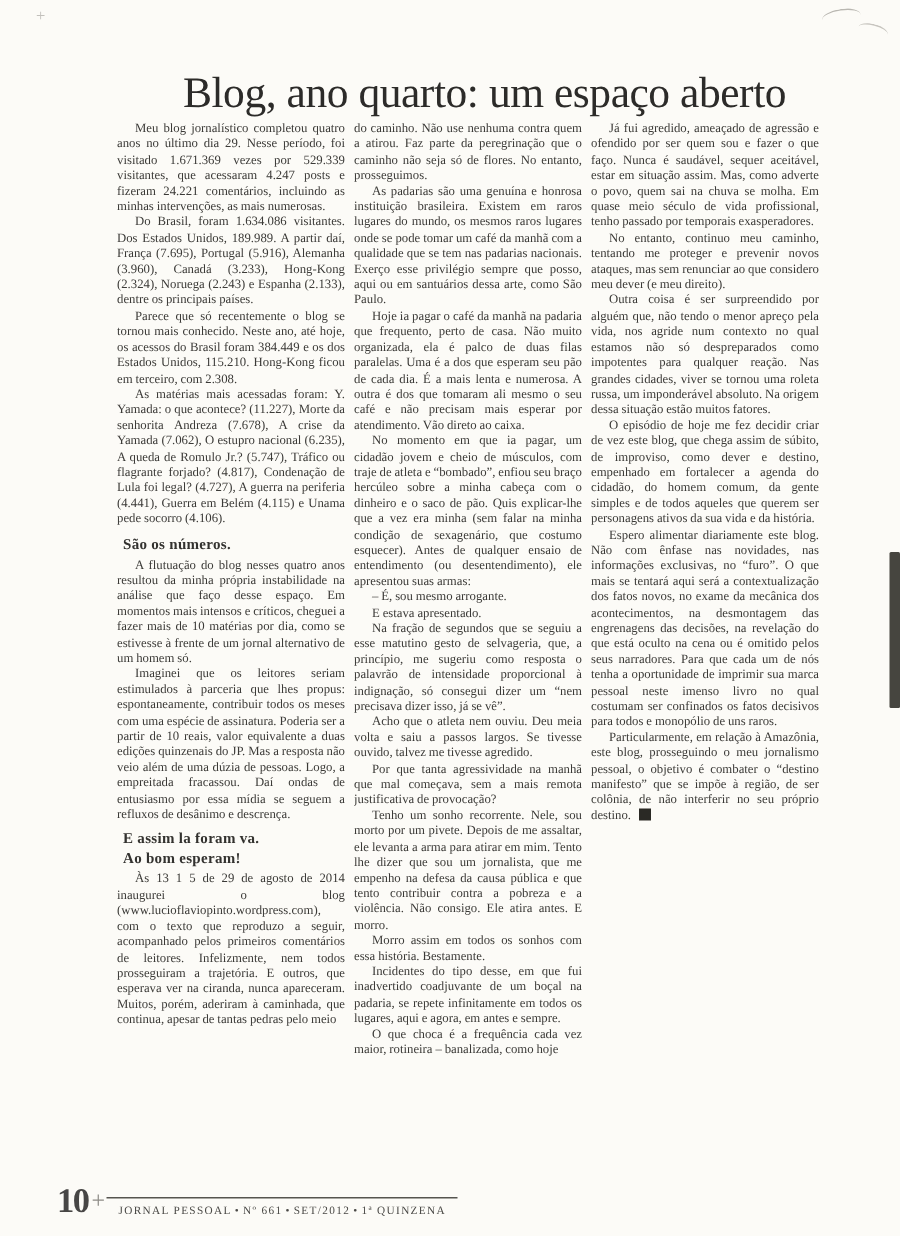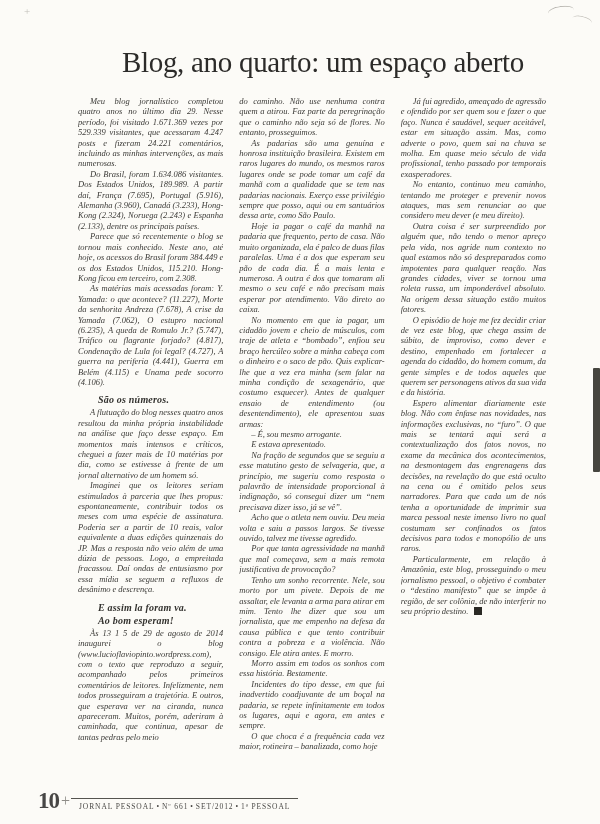--- a/index.html
+++ b/index.html
@@ -20,33 +20,33 @@
   .edge-bar { position:absolute; left:593px; top:368px; width:7px; height:104px;
               background:#26251f; opacity:.85; border-radius:1px; }
 
   .title {
     position:absolute; top:30px; left:70px; width:482px; margin:12px;
     font-size:29px; font-weight:normal; letter-spacing:-.3px;
     text-align:center; color:#2c2b29; line-height:40px;
   }
 
   .columns {
-    position:absolute; top:96px; left:78px; width:468px; height:702px;
-    display:flex; gap:16px;font-style:italic;
+    position:absolute; top:80px; left:78px; width:468px; height:702px;
+    display:flex; gap:6px;
   }
   .col { width:152px; height:702px; overflow:hidden; }
 
   .body-para {
     margin:0; font-size:8.5px; line-height:10.4px;
     text-align:justify; hyphens:auto; -webkit-hyphens:auto;
     word-spacing:-0.2px;
   }
   .body-para.indent { text-indent:12px; }
   .col-heading {
-    margin:7px 0 2px 20px; font-size:10px; line-height:11px;
+    margin:7px 0 2px 4px; font-size:10px; line-height:11px;
     font-weight:bold; letter-spacing:.2px; color:#33322f;
   }
   .col-heading.tight { margin-top:0; }
   .endmark {
     display:inline-block; width:8px; height:8px; background:#2a2925;
     margin-left:5px; vertical-align:baseline; transform:translateY(1px);
   }
 
   .footer {
     position:absolute; left:38px; bottom:12px;
@@ -113,17 +113,17 @@
         <p class="body-para indent">O episódio de hoje me fez decidir criar de vez este blog, que chega assim de súbito, de improviso, como dever e destino, empenhado em fortalecer a agenda do cidadão, do homem comum, da gente simples e de todos aqueles que querem ser personagens ativos da sua vida e da história.</p>
         <p class="body-para indent">Espero alimentar diariamente este blog. Não com ênfase nas novidades, nas informações exclusivas, no “furo”. O que mais se tentará aqui será a contextualização dos fatos novos, no exame da mecânica dos acontecimentos, na desmontagem das engrenagens das decisões, na revelação do que está oculto na cena ou é omitido pelos seus narradores. Para que cada um de nós tenha a oportunidade de imprimir sua marca pessoal neste imenso livro no qual costumam ser confinados os fatos decisivos para todos e monopólio de uns raros.</p>
         <p class="body-para indent">Particularmente, em relação à Amazônia, este blog, prosseguindo o meu jornalismo pessoal, o objetivo é combater o “destino manifesto” que se impõe à região, de ser colônia, de não interferir no seu próprio destino.<span class="endmark"></span></p>
       </div>
   </div>
 
   <div class="footer">
     <span class="pagenum">10</span>
     <span class="cross">+</span>
     <div class="caption">
-      <span>JORNAL PESSOAL</span><span class="sep">•</span><span>Nº 661</span><span class="sep">•</span><span>SET/2012</span><span class="sep">•</span><span>1ª PESSOAL</span>
+      <span>JORNAL PESSOAL</span><span class="sep">•</span><span>Nº 661</span><span class="sep">•</span><span>SET/2012</span><span class="sep">•</span><span>1ª QUINZENA</span>
     </div>
   </div>
 
 </div>
 
 </body></html>

